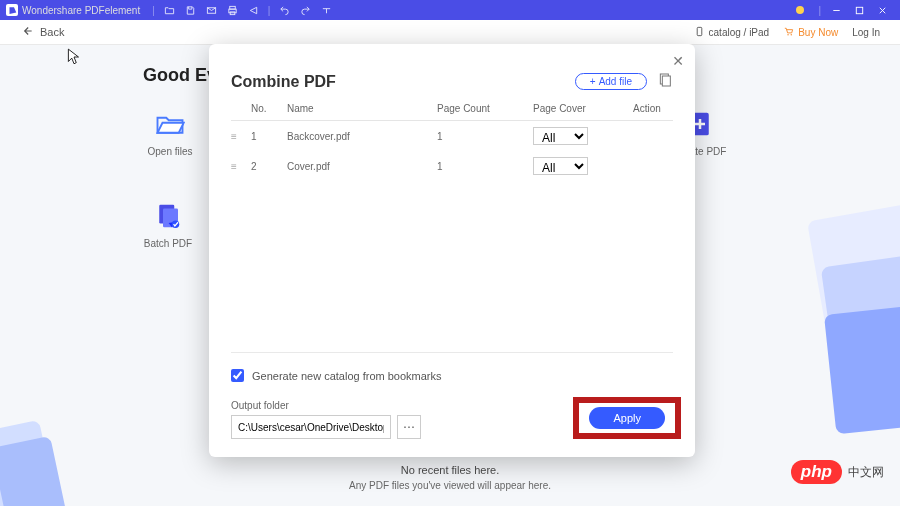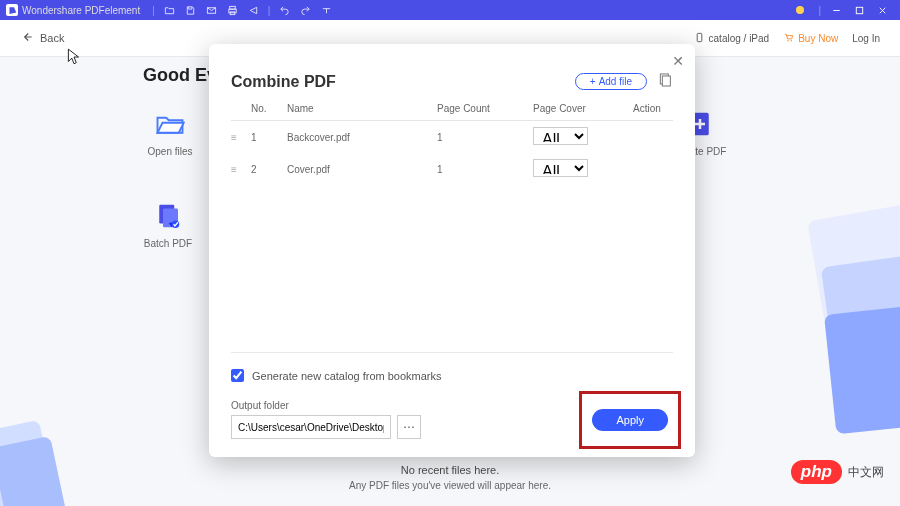--- a/index.html
+++ b/index.html
@@ -38,21 +38,21 @@
     .titlebar .dot { width: 8px; height: 8px; border-radius: 50%; background: #ffd24d; margin-right: 10px;}
     .titlebar .winbtn { margin: 0 6px; display:flex; align-items:center;}
     .titlebar .winbtn svg { width: 11px; height: 11px; }
 
     
     .subbar {
       height: 22px;
       background: #fff;
       display: flex;
       align-items: center;
-      padding: 18px 20px;
+      padding: 12px 20px;
       font-size: 11px;
       color: #555;
       border-bottom: 1px solid #e9e9e9;
     }
     .subbar .back { display:flex; align-items:center; gap:6px; cursor:pointer;}
     .subbar .back svg { width: 14px; height: 14px; }
     .subbar .subspacer { flex: 1; }
     .subbar .right-item { margin-left: 14px; display:flex; align-items:center; gap:4px; font-size:10px;}
     .subbar .buy { color: #f58b2e; }
 
@@ -136,21 +136,21 @@
     }
     .table-row {
       display: grid;
       grid-template-columns: 20px 36px 150px 96px 100px 40px;
       font-size: 10px; color: #666;
       align-items: center;
       padding: 6px 0;
     }
     .drag-handle { color:#aaa; cursor:grab;}
     .range-select {
-      border:1px solid #ccc; font-size:16px;
+      border:1px solid #ccc; font-size:12px;
       padding: 2px 4px; width: 55px; height:18px; background:#fff;
     }
 
     .table-area { flex: 1; }
 
     .gen-catalog {
       border-top: 1px solid #e9e9e9;
       padding-top: 16px;
       font-size: 11px; color: #555;
       display:flex; align-items:center; gap:8px;
@@ -163,22 +163,22 @@
       border:1px solid #ccc; font-size:10px; padding: 5px 6px;
       width: 160px; height: 24px; background:#fff;
     }
     .more-btn {
       border:1px solid #ccc; width: 24px; height: 24px;
       display:flex; align-items:center; justify-content:center;
       font-size:12px; color:#555; cursor:pointer; background:#fff;
     }
 
     .apply-wrap {
-      position:absolute; right: 14px; bottom: 8px;
-      border: 3px solid #b91c1c; padding: 15px 10px;
+      position:absolute; right: 14px; bottom: 18px;
+      border: 6px solid #b91c1c; padding: 4px 10px;
     }
     .apply-btn {
       background: #355bff; color: #fff;
       border:none; border-radius: 12px;
       padding: 5px 24px; font-size: 11px;
       cursor:pointer;
     }
 
     
     .bottom-text {

